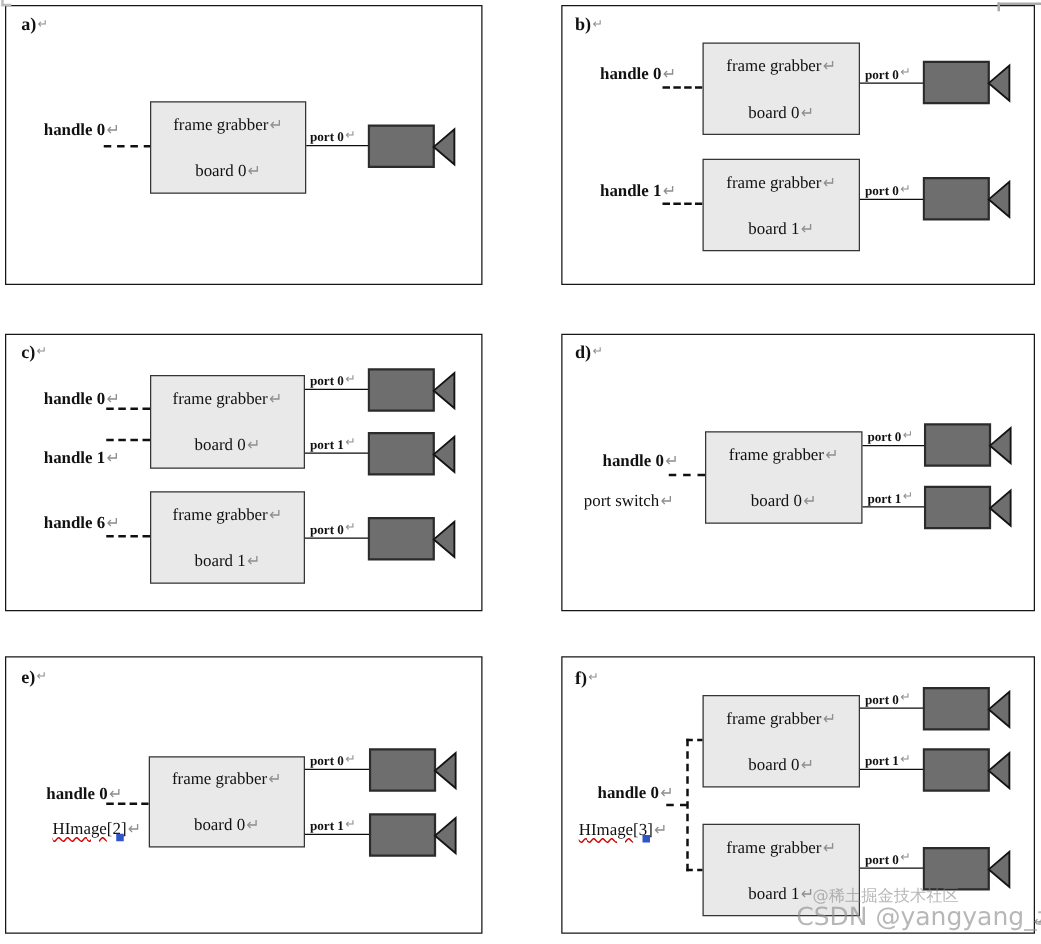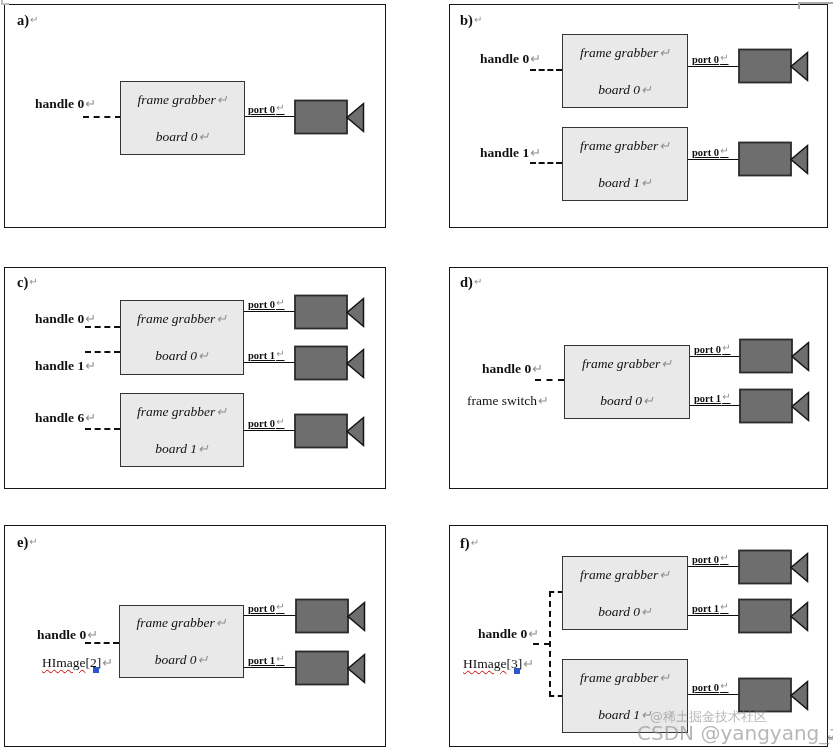--- a/index.html
+++ b/index.html
@@ -17,25 +17,24 @@
   .handle {
     position:absolute; font-weight:bold; font-size:13.5px; white-space:nowrap;
   }
   .plain {
     position:absolute; font-size:13.5px; white-space:nowrap;
   }
   .board {
     position:absolute; background:#e9e9e9; border:1.6px solid #353535;
     display:flex; flex-direction:column; align-items:center; justify-content:center;
     gap:19px;
-    font-style:italic;
   }
   .bline { font-size:13.5px; line-height:17px; white-space:nowrap; }
   .portl {
-    position:absolute; font-weight:bold; font-size:10.5px; white-space:nowrap;text-decoration:underline;
+    position:absolute; font-weight:bold; font-size:10.5px; white-space:nowrap;
   }
   .hline { position:absolute; border-top:1.6px solid #0d0d0d; height:0; }
   .dline { position:absolute; border-top:2.6px dashed #101010; height:0; }
   .vdline { position:absolute; border-left:2.6px dashed #101010; width:0; }
   .ret { color:#8f8f8f; font-weight:normal; font-size:0.95em; margin-left:1px; }
   .rsmall { font-size:10px; vertical-align:2px; }
   .camera { position:absolute; }
   .himage { position:absolute; font-size:13.5px; white-space:nowrap; }
   .misspell {
     text-decoration-line:underline; text-decoration-style:wavy;
@@ -141,21 +140,21 @@
     <rect x="1" y="1.5" width="52" height="33" fill="#6e6e6e" stroke="#2b2b2b" stroke-width="1.8"></rect>
     <polygon points="69.5,4.5 69.5,32.5 53,18.5" fill="#6e6e6e" stroke="#141414" stroke-width="1.5"></polygon>
   </svg>
 </div>
 
 <div class="panel" style="left:449px;top:267px;width:379px;height:222px">
   <div class="plabel" style="left:10px;top:6px"><span>d)</span><span class="ret rsmall">↵</span></div>
 
   <div class="handle" style="left:32px;top:93px"><span>handle 0</span><span class="ret">↵</span></div>
   <div class="dline" style="left:85px;top:111px;width:29px"></div>
-  <div class="plain" style="left:17px;top:125px"><span>frame switch</span><span class="ret">↵</span></div>
+  <div class="plain" style="left:17px;top:125px"><span>port switch</span><span class="ret">↵</span></div>
 
   <div class="board" style="left:114px;top:77px;width:126px;height:74px">
     <div class="bline"><span>frame grabber</span><span class="ret">↵</span></div>
     <div class="bline"><span>board 0</span><span class="ret">↵</span></div>
   </div>
 
   <div class="hline" style="left:240px;top:88px;width:50px"></div>
   <div class="portl" style="left:244px;top:74px"><span>port 0</span><span class="ret rsmall">↵</span></div>
   <svg class="camera" style="left:289px;top:70px" width="71" height="37" viewBox="0 0 71 37">
     <rect x="1" y="1.5" width="52" height="33" fill="#6e6e6e" stroke="#2b2b2b" stroke-width="1.8"></rect>

